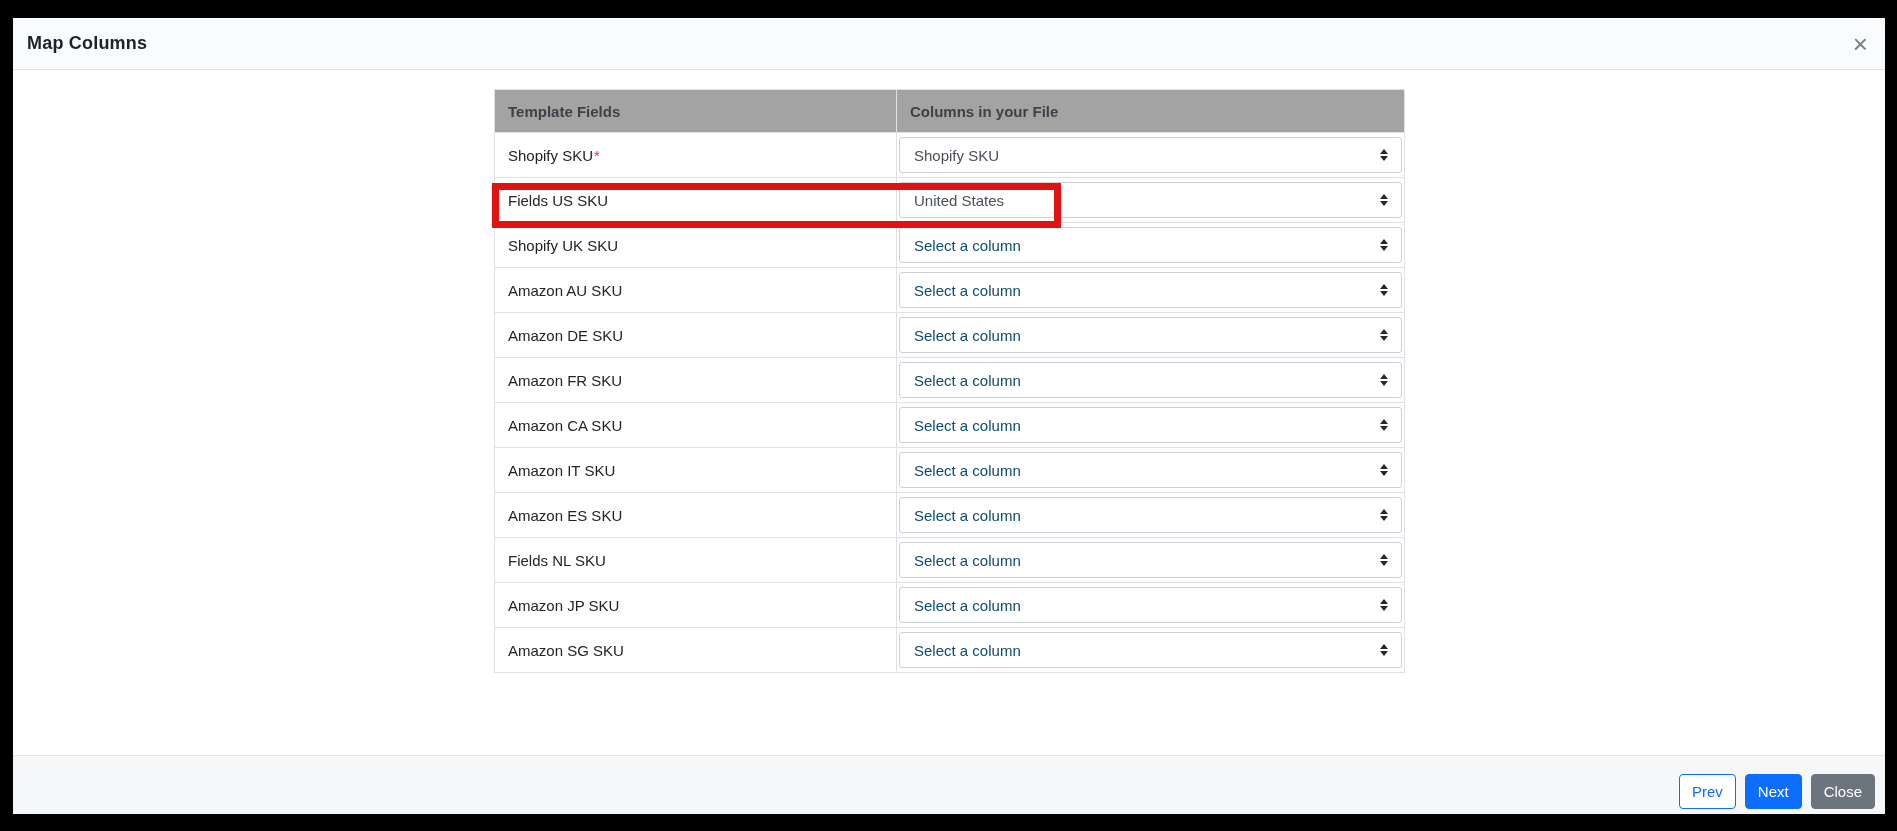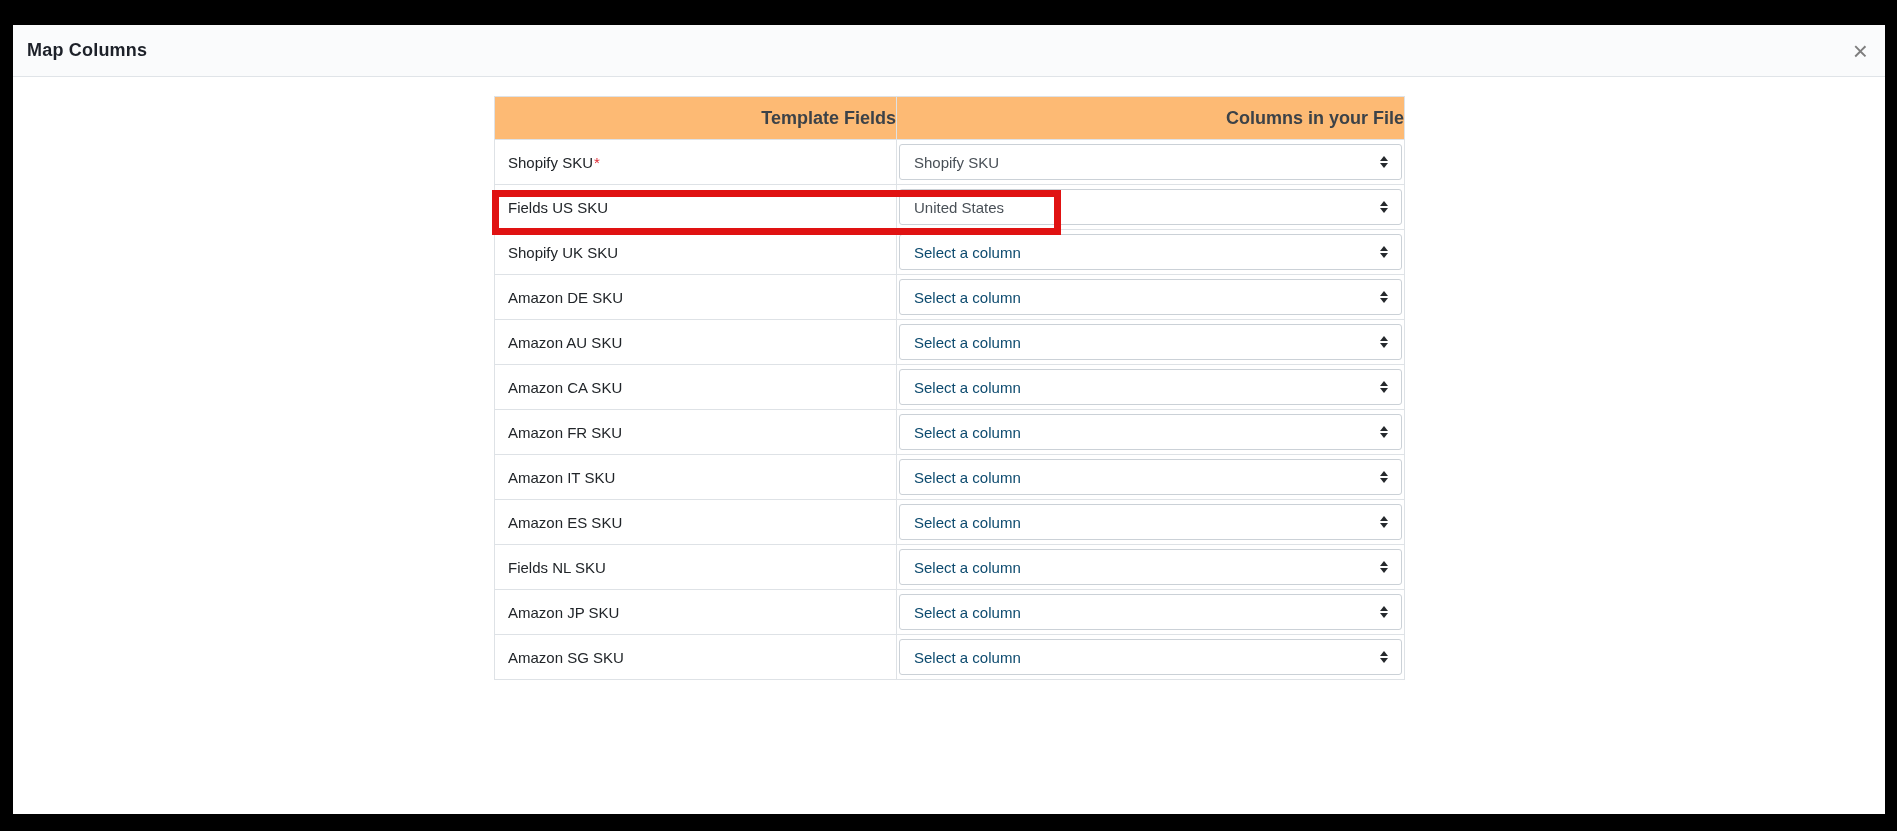--- a/index.html
+++ b/index.html
@@ -2,21 +2,21 @@
 <html><head>
 <meta charset="utf-8">
 <style>
   html, body { margin: 0; padding: 0; background: #ffffff; }
 
   .frame {
     width: 1897px;
     height: 831px;
     box-sizing: border-box;
     background: #000000;
-    padding: 25px 12px 17px 13px;
+    padding: 18px 12px 17px 13px;
     font-family: "Liberation Sans", sans-serif;
   }
 
   .modal {
     width: 100%;
     height: 100%;
     background: #ffffff;
     display: flex;
     flex-direction: column;
     box-sizing: border-box;
@@ -61,26 +61,26 @@
     width: 910px;
     margin: 19px auto 0 auto;
     position: relative;
   }
   table.map-table {
     width: 100%;
     border-collapse: collapse;
     table-layout: fixed;
   }
   .map-table th {
-    background: #fdba74;
+    background: #a3a3a3;
     border: 1px solid #dee2e6;
     height: 42px;
-    text-align: right;
+    text-align: left;
     padding: 0 0 0 13px;
-    font-size: 18px;
+    font-size: 15px;
     font-weight: 700;
     color: #3c4248;
   }
   .map-table td {
     border: 1px solid #dee2e6;
     height: 45px;
     font-size: 15px;
     color: #212529;
     box-sizing: border-box;
   }
@@ -215,63 +215,63 @@
         <span class="select-value placeholder">Select a column</span>
         <span class="updown">
                       <i class="tri-up"></i>
                       <i class="tri-down"></i>
                     </span>
       </div>
     </td>
   </tr>
               <tr>
     <td class="field-cell">
+      <span>Amazon AU SKU</span>
+    </td>
+    <td class="select-cell">
+      <div class="select-box">
+        <span class="select-value placeholder">Select a column</span>
+        <span class="updown">
+                      <i class="tri-up"></i>
+                      <i class="tri-down"></i>
+                    </span>
+      </div>
+    </td>
+  </tr>
+              <tr>
+    <td class="field-cell">
       <span>Amazon DE SKU</span>
     </td>
     <td class="select-cell">
       <div class="select-box">
         <span class="select-value placeholder">Select a column</span>
         <span class="updown">
                       <i class="tri-up"></i>
                       <i class="tri-down"></i>
                     </span>
       </div>
     </td>
   </tr>
               <tr>
     <td class="field-cell">
-      <span>Amazon AU SKU</span>
+      <span>Amazon FR SKU</span>
     </td>
     <td class="select-cell">
       <div class="select-box">
         <span class="select-value placeholder">Select a column</span>
         <span class="updown">
                       <i class="tri-up"></i>
                       <i class="tri-down"></i>
                     </span>
       </div>
     </td>
   </tr>
               <tr>
     <td class="field-cell">
       <span>Amazon CA SKU</span>
-    </td>
-    <td class="select-cell">
-      <div class="select-box">
-        <span class="select-value placeholder">Select a column</span>
-        <span class="updown">
-                      <i class="tri-up"></i>
-                      <i class="tri-down"></i>
-                    </span>
-      </div>
-    </td>
-  </tr>
-              <tr>
-    <td class="field-cell">
-      <span>Amazon FR SKU</span>
     </td>
     <td class="select-cell">
       <div class="select-box">
         <span class="select-value placeholder">Select a column</span>
         <span class="updown">
                       <i class="tri-up"></i>
                       <i class="tri-down"></i>
                     </span>
       </div>
     </td>
@@ -345,15 +345,22 @@
                     </span>
       </div>
     </td>
   </tr>
             </tbody>
         </table>
         <div class="highlight-box" style="border-color: rgb(224, 18, 18);"></div>
       </div>
     </div>
 
+    <div class="modal-footer">
+      <span style="display:flex;gap:9px;align-items:center;">
+          <button class="btn btn-outline-primary">Prev</button>
+          <button class="btn btn-primary">Next</button>
+          <button class="btn btn-secondary">Close</button>
+        </span>
+    </div>
 
   </div>
 </div>
 
 </body></html>

